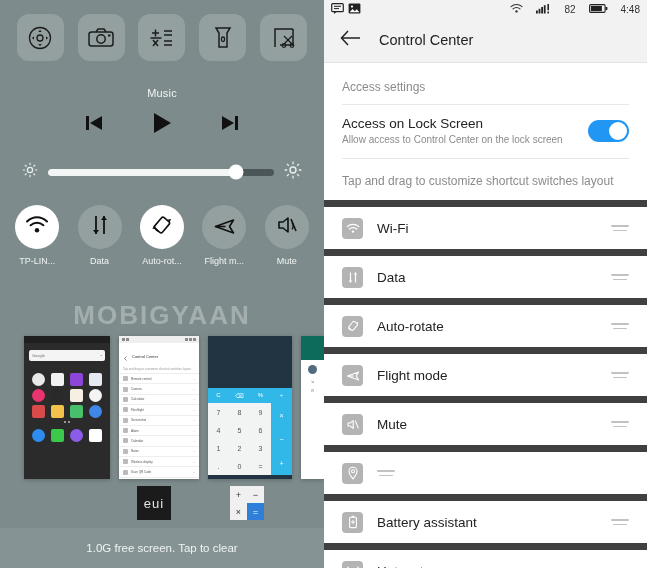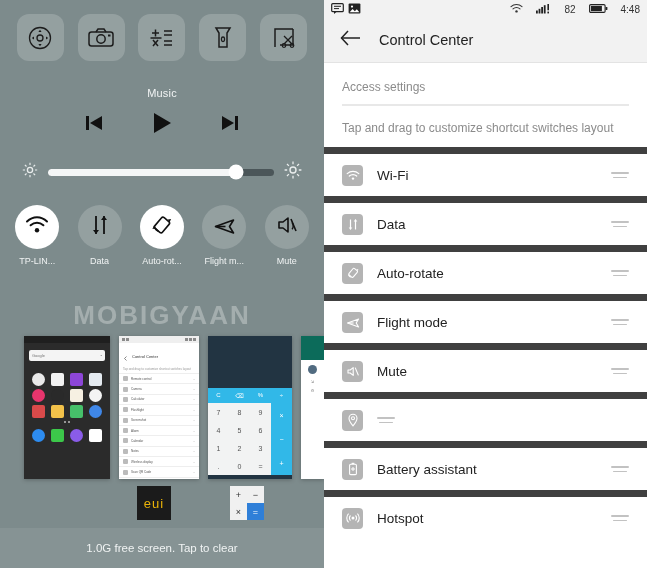--- a/index.html
+++ b/index.html
@@ -119,21 +119,21 @@
 
   
   #card4{left:301px;width:23px;height:143px;}
   .c4head{height:24px;background:#0c6b5a;}
   .c4body{background:#fff;height:119px;padding:4px 2px;}
   .c4avatar{width:9px;height:9px;border-radius:50%;background:#516b80;margin:1px auto 5px auto;}
   .c4line{font-size:4px;color:#888;text-align:center;margin:4px 0;}
 
   .app-badge{position:absolute;top:150px;}
   #badge2{left:137px;width:34px;height:34px;background:#1b1b1b;display:flex;align-items:center;justify-content:center;}
-  #badge2 .eui{color:#eab308;font-size:13px;letter-spacing:1px;}
+  #badge2 .eui{color:#e5e5e5;font-size:13px;letter-spacing:1px;}
   #badge3{left:230px;width:34px;height:34px;display:grid;grid-template-columns:1fr 1fr;grid-template-rows:1fr 1fr;}
   #badge3 span{display:flex;align-items:center;justify-content:center;font-size:9px;background:#f0f0f0;color:#333;}
   #badge3 span.blue{background:#2f7fd8;color:#fff;}
 
   .memory-bar{
     position:absolute;left:0;right:0;bottom:0;height:40px;
     background:rgba(255,255,255,0.07);
     display:flex;align-items:center;justify-content:center;
   }
   .memory-bar .mtxt{color:#f0f3f3;font-size:11.5px;}
@@ -614,20 +614,29 @@
             <path d="M8 1L1.5 8 8 15" fill="none" stroke="#222" stroke-width="1.5"></path>
             <path d="M1.5 8H20" stroke="#222" stroke-width="1.5"></path>
           </svg>
       </span>
       <span class="appbar-title">Control Center</span>
     </div>
 
     <div class="section-label">Access settings</div>
     <div class="sep"></div>
 
+    <div class="lock-row">
+      <div>
+        <div class="lock-title">Access on Lock Screen</div>
+        <div class="lock-sub">Allow access to Control Center on the lock screen</div>
+      </div>
+      <div class="switch">
+        <div class="knob"></div>
+      </div>
+    </div>
 
     <div class="sep"></div>
     <div class="drag-hint">Tap and drag to customize shortcut switches layout</div>
 
     <div class="list">
 
       <div class="list-row">
         <span class="row-ico">
           <svg width="14" height="11" viewBox="0 0 14 11">
               <path d="M1.2 3.6C2.8 2.2 4.8 1.4 7 1.4s4.2.8 5.8 2.2" fill="none" stroke="#fff" stroke-width="1.2" stroke-linecap="round"></path>

